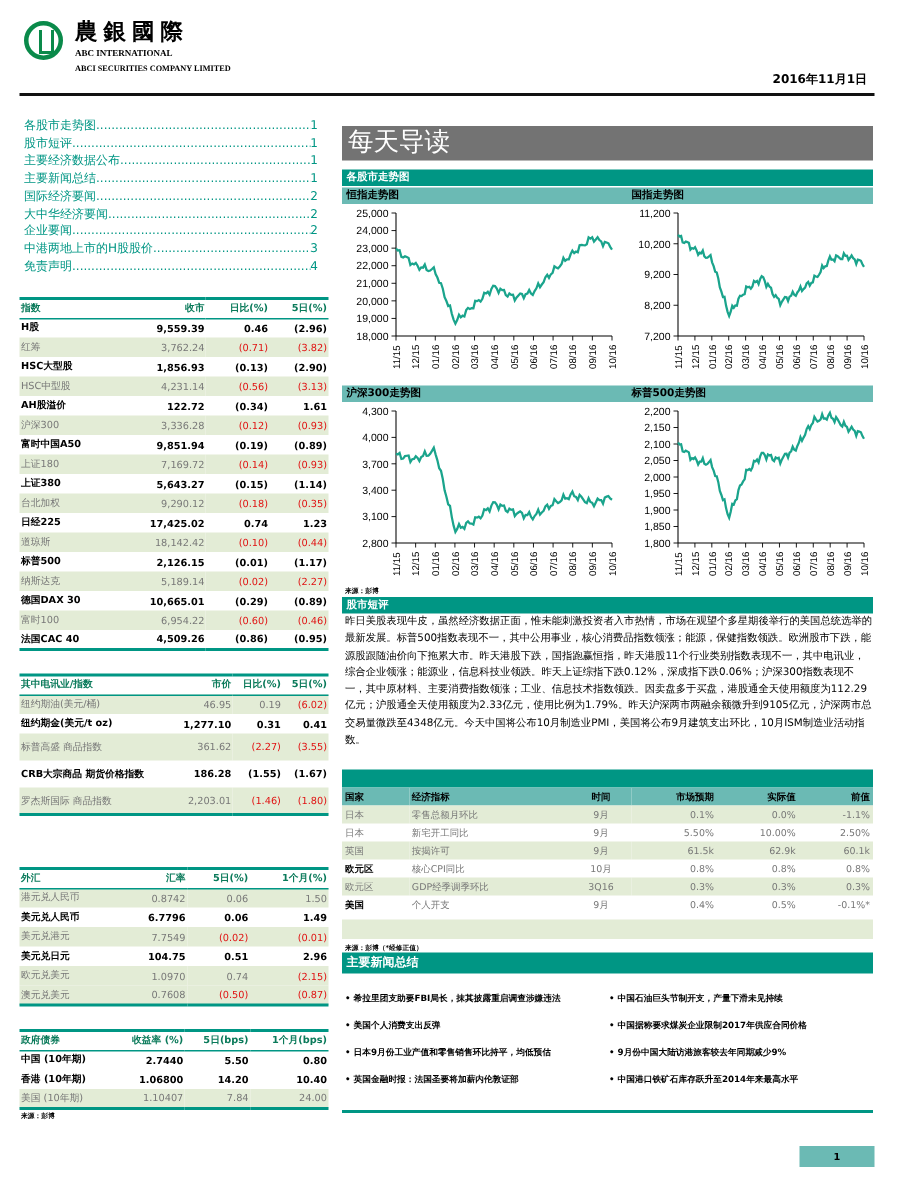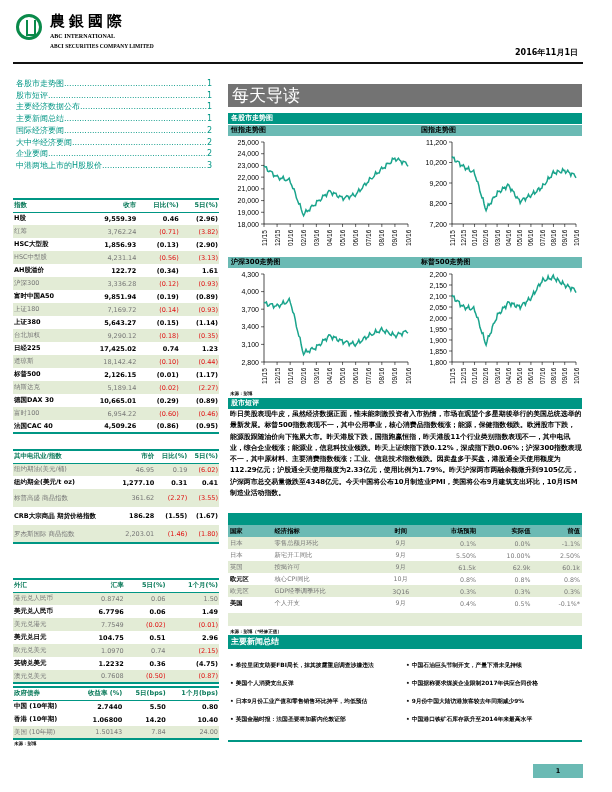--- a/index.html
+++ b/index.html
@@ -28,21 +28,21 @@
 .tbl tr.bold td{color:#000;font-weight:bold}
 .tbl td.neg{color:#e01010}
 .tbl tr.tall td{height:18px;line-height:8px}
 .tbl tr.last td{border-bottom:2px solid #009684}
 .right{position:absolute;left:228px;width:354px}
 .banner{top:84px;height:23px;background:#737373;color:#fff;font-size:17px;padding-left:4px;line-height:23px}
 .sec{height:11px;background:#009684;color:#fff;font-size:7px;font-weight:bold;padding-left:3px;line-height:11px}
 .subsec{height:11px;background:#6bbab4;font-size:7px;font-weight:bold;padding-left:3px;line-height:11px}
 .chart{position:absolute}
 .chart svg{display:block}
-.para{font-size:6.9px;line-height:11.3px;font-weight:bold;padding-left:2px}
+.para{font-size:6.9px;line-height:11.3px;font-weight:normal;padding-left:2px}
 .econ{width:354px;border-collapse:collapse;font-size:6.3px}
 .econ th{background:#6bbab4;font-weight:bold;height:12px;text-align:right;padding:0 2px}
 .econ th:nth-child(1),.econ th:nth-child(2){text-align:left}
 .econ th:nth-child(3){text-align:center}
 .econ td{height:12px;text-align:right;padding:0 2px;color:#777}
 .econ td:nth-child(1),.econ td:nth-child(2){text-align:left}
 .econ td:nth-child(3){text-align:center}
 .econ tr.shade td{background:#e3ecd6}
 .econ td.b{color:#000;font-weight:bold}
 .source{font-size:4.5px;font-weight:bold}
@@ -99,20 +99,25 @@
     <div class="toc-row">
       <span class="toc-label">企业要闻</span>
       <span class="toc-dots"></span>
       <span class="toc-page">2</span>
     </div>
     <div class="toc-row">
       <span class="toc-label">中港两地上市的H股股价</span>
       <span class="toc-dots"></span>
       <span class="toc-page">3</span>
     </div>
+    <div class="toc-row">
+      <span class="toc-label">免责声明</span>
+      <span class="toc-dots"></span>
+      <span class="toc-page">4</span>
+    </div>
   </div>
 
 <table class="tbl" style="top:198px" id="t-idx">
     <tbody>
       <tr>
         <th>指数</th>
         <th>收市</th>
         <th>日比(%)</th>
         <th>5日(%)</th>
       </tr>
@@ -291,26 +296,20 @@
         <td class="">104.75</td>
         <td class="">0.51</td>
         <td class="">2.96</td>
       </tr>
       <tr class="shade">
         <td class="">欧元兑美元</td>
         <td class="">1.0970</td>
         <td class="">0.74</td>
         <td class="neg">(2.15)</td>
       </tr>
-      <tr class="bold">
-        <td class="">英镑兑美元</td>
-        <td class="">1.2232</td>
-        <td class="">0.36</td>
-        <td class="neg">(4.75)</td>
-      </tr>
       <tr class="shade last">
         <td class="">澳元兑美元</td>
         <td class="">0.7608</td>
         <td class="neg">(0.50)</td>
         <td class="neg">(0.87)</td>
       </tr>
     </tbody>
   </table>
 <table class="tbl" style="top:686px" id="t-bond">
     <tbody>
@@ -327,21 +326,21 @@
         <td class="">0.80</td>
       </tr>
       <tr class="bold">
         <td class="">香港 (10年期)</td>
         <td class="">1.06800</td>
         <td class="">14.20</td>
         <td class="">10.40</td>
       </tr>
       <tr class="shade last">
         <td class="">美国 (10年期)</td>
-        <td class="">1.50143</td>
+        <td class="">1.10407</td>
         <td class="">7.84</td>
         <td class="">24.00</td>
       </tr>
     </tbody>
   </table>
 <div class="source" style="position:absolute;left:14px;top:741px">来源：彭博</div>
 
 <div class="right banner">每天导读</div>
 <div class="right sec" style="top:113px">各股市走势图</div>
 <div class="right" style="top:125px;height:11px;display:flex">

